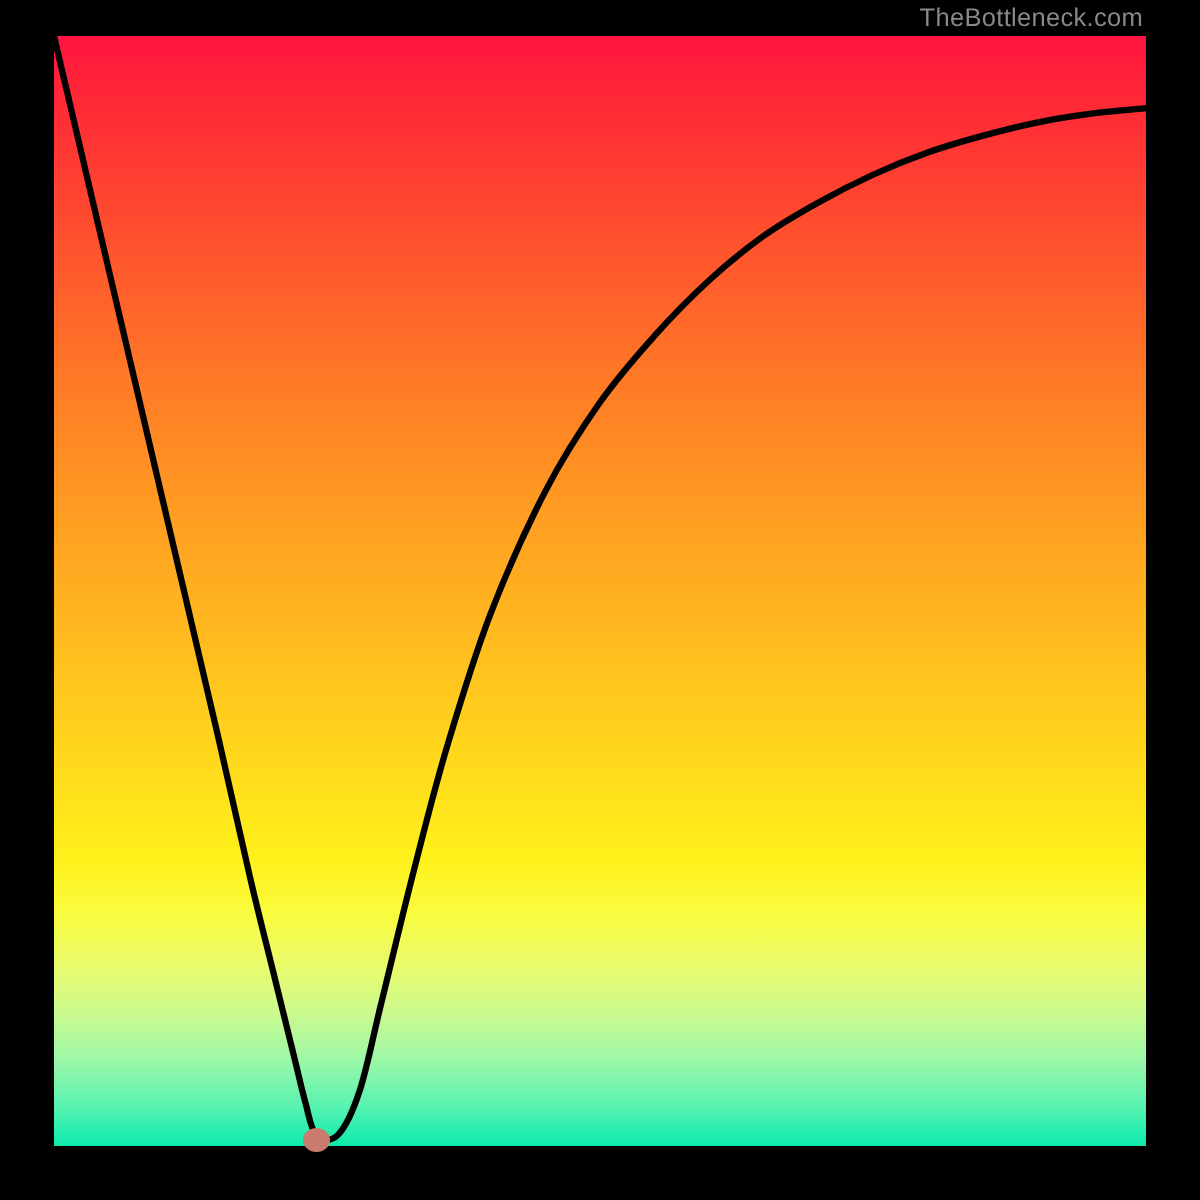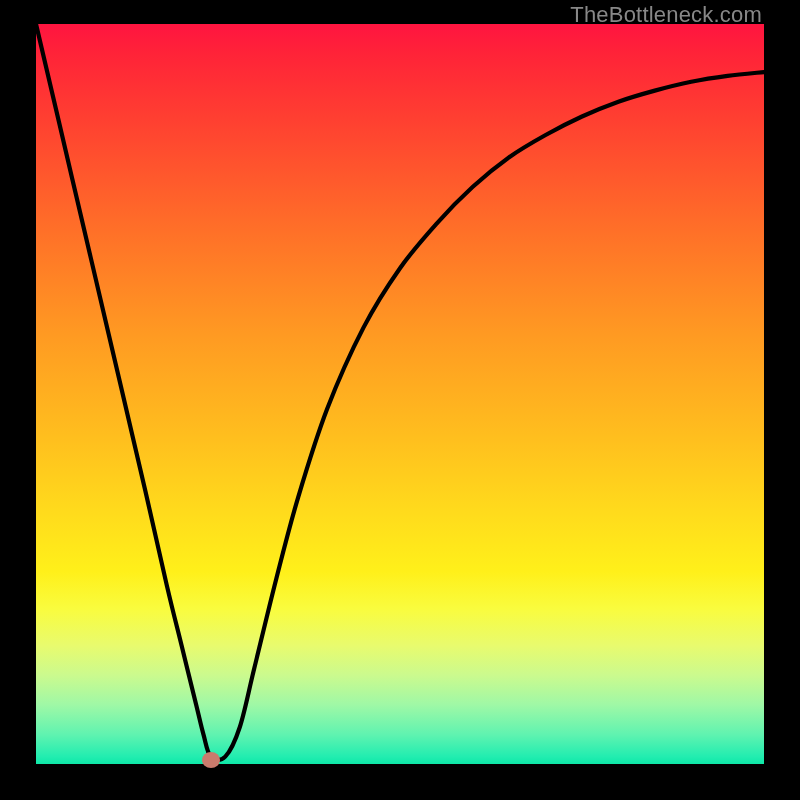--- a/index.html
+++ b/index.html
@@ -43,21 +43,21 @@
       #60f3b0 96%,
       #22edb0 99%,
       #0ee8a8 100%
     );
   }
   .watermark {
     position: absolute;
     top: 2px;
     right: 38px;
     color: #888;
-    font-size: 22px;
+    font-size: 17px;
     font-weight: 500;
     letter-spacing: 0.2px;
     user-select: none;
   }
   svg.curve {
     position: absolute;
     left: 0;
     top: 0;
     width: 728px;
     height: 740px;

